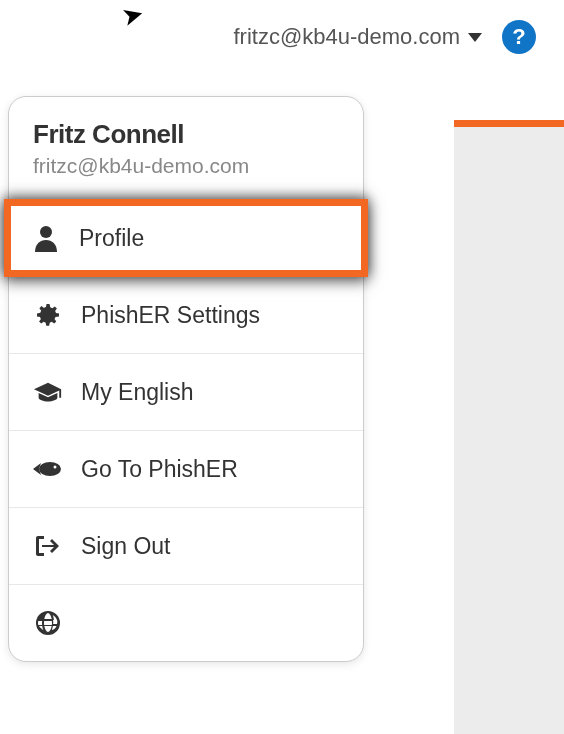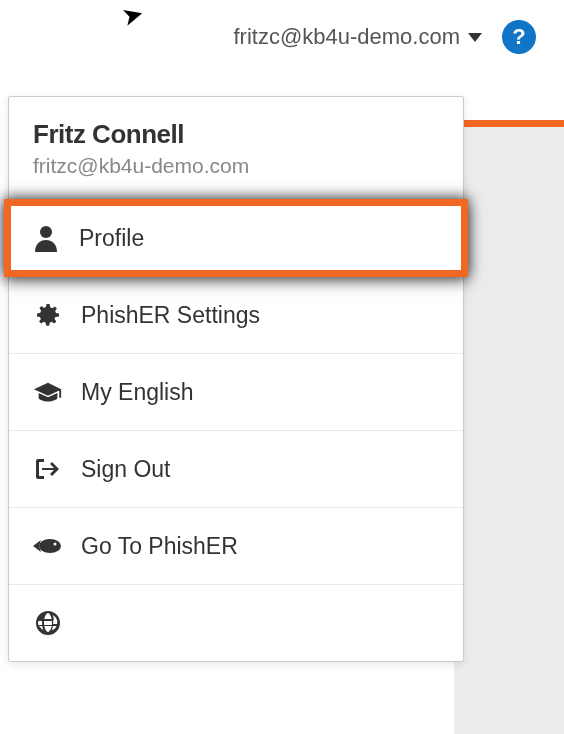--- a/index.html
+++ b/index.html
@@ -65,24 +65,24 @@
       top: 127px;
       right: 0;
       width: 110px;
       bottom: 0;
       background: #ececec;
     }
     .dropdown-panel {
       position: absolute;
       top: 96px;
       left: 8px;
-      width: 456px;
+      width: 356px;
       background: #ffffff;
       border: 1px solid #cccccc;
-      border-radius: 2px;
+      border-radius: 18px;
       box-shadow: 0 2px 8px rgba(0,0,0,0.1);
       overflow: visible;
     }
     .user-header {
       padding: 22px 24px 22px 24px;
       border-bottom: 1px solid #e0e0e0;
     }
     .user-name {
       font-size: 26px;
       font-weight: bold;
@@ -197,39 +197,39 @@
       <svg width="32" height="24" viewBox="0 0 32 24" fill="#333333">
         <path d="M16 2L1 9l15 7 12-5.6V18h2V9L16 2z"></path>
         <path d="M6 13v5c0 2 5 4 10 4s10-2 10-4v-5l-10 4.7L6 13z"></path>
       </svg>
     </div>
     <span class="menu-label">My English</span>
   </div>
 
   <div class="menu-item">
     <div class="menu-icon">
-      <svg width="28" height="26" viewBox="0 0 28 26" fill="#333333">
-        <path d="M10 3 H4 C2.9 3 2 3.9 2 5 V21 C2 22.1 2.9 23 4 23 H10 V20 H5 V6 H10 Z"></path>
-        <path d="M18 6 L16 8 L20 12 H8 V14 H20 L16 18 L18 20 L25 13 Z"></path>
-      </svg>
-    </div>
-    <span class="menu-label">Sign Out</span>
-  </div>
-
-  <div class="menu-item">
-    <div class="menu-icon">
       <svg width="30" height="20" viewBox="0 0 30 20" fill="#333333">
         <ellipse cx="17" cy="10" rx="11" ry="7"></ellipse>
         <path d="M0 10 L8 4 L6 10 L8 16 Z"></path>
         <circle cx="22" cy="8" r="1.5" fill="#ffffff"></circle>
       </svg>
     </div>
     <span class="menu-label">Go To PhishER</span>
   </div>
 
   <div class="menu-item">
     <div class="menu-icon">
+      <svg width="28" height="26" viewBox="0 0 28 26" fill="#333333">
+        <path d="M10 3 H4 C2.9 3 2 3.9 2 5 V21 C2 22.1 2.9 23 4 23 H10 V20 H5 V6 H10 Z"></path>
+        <path d="M18 6 L16 8 L20 12 H8 V14 H20 L16 18 L18 20 L25 13 Z"></path>
+      </svg>
+    </div>
+    <span class="menu-label">Sign Out</span>
+  </div>
+
+  <div class="menu-item">
+    <div class="menu-icon">
       <svg width="26" height="26" viewBox="0 0 26 26" fill="#333333">
         <path d="M13 1a12 12 0 100 24 12 12 0 000-24zm0 2c1.5 0 3 2.5 3.7 6H9.3C10 5.5 11.5 3 13 3zm-5.8 6C7 7.5 7.4 6.2 7.9 5.1 5.9 6.2 4.4 8 3.6 10h3.6zM3 13c0-1 0.1-1 0.3-2h3.9c-0.1 1-0.2 1-0.2 2s0.1 1 0.2 2H3.3C3.1 14 3 14 3 13zm0.6 3h3.6c0.2 1.5 0.6 2.8 1.1 3.9C6.3 18.8 4.8 17 4 16zm5.7 0h7.4c-0.7 3.5-2.2 6-3.7 6s-3-2.5-3.7-6zm7.5 3.9c0.5-1.1 0.9-2.4 1.1-3.9h3.6c-0.8 2-2.3 3.8-4.7 3.9zm1.3-5.9c0.1-1 0.2-1 0.2-2s-0.1-1-0.2-2h3.9c0.2 1 0.3 1 0.3 2s-0.1 1-0.3 2h-3.9zm0.7-5c-0.2-1.5-0.6-2.8-1.1-3.9 2 1.1 3.5 2.9 4.3 4.9h-3.2zm-9.6 2h7.6c0.1 1 0.2 1 0.2 2s-0.1 1-0.2 2H9.2c-0.1-1-0.2-1-0.2-2s0.1-1 0.2-2z"></path>
       </svg>
     </div>
   </div>
 </div>
 
 </body></html>

